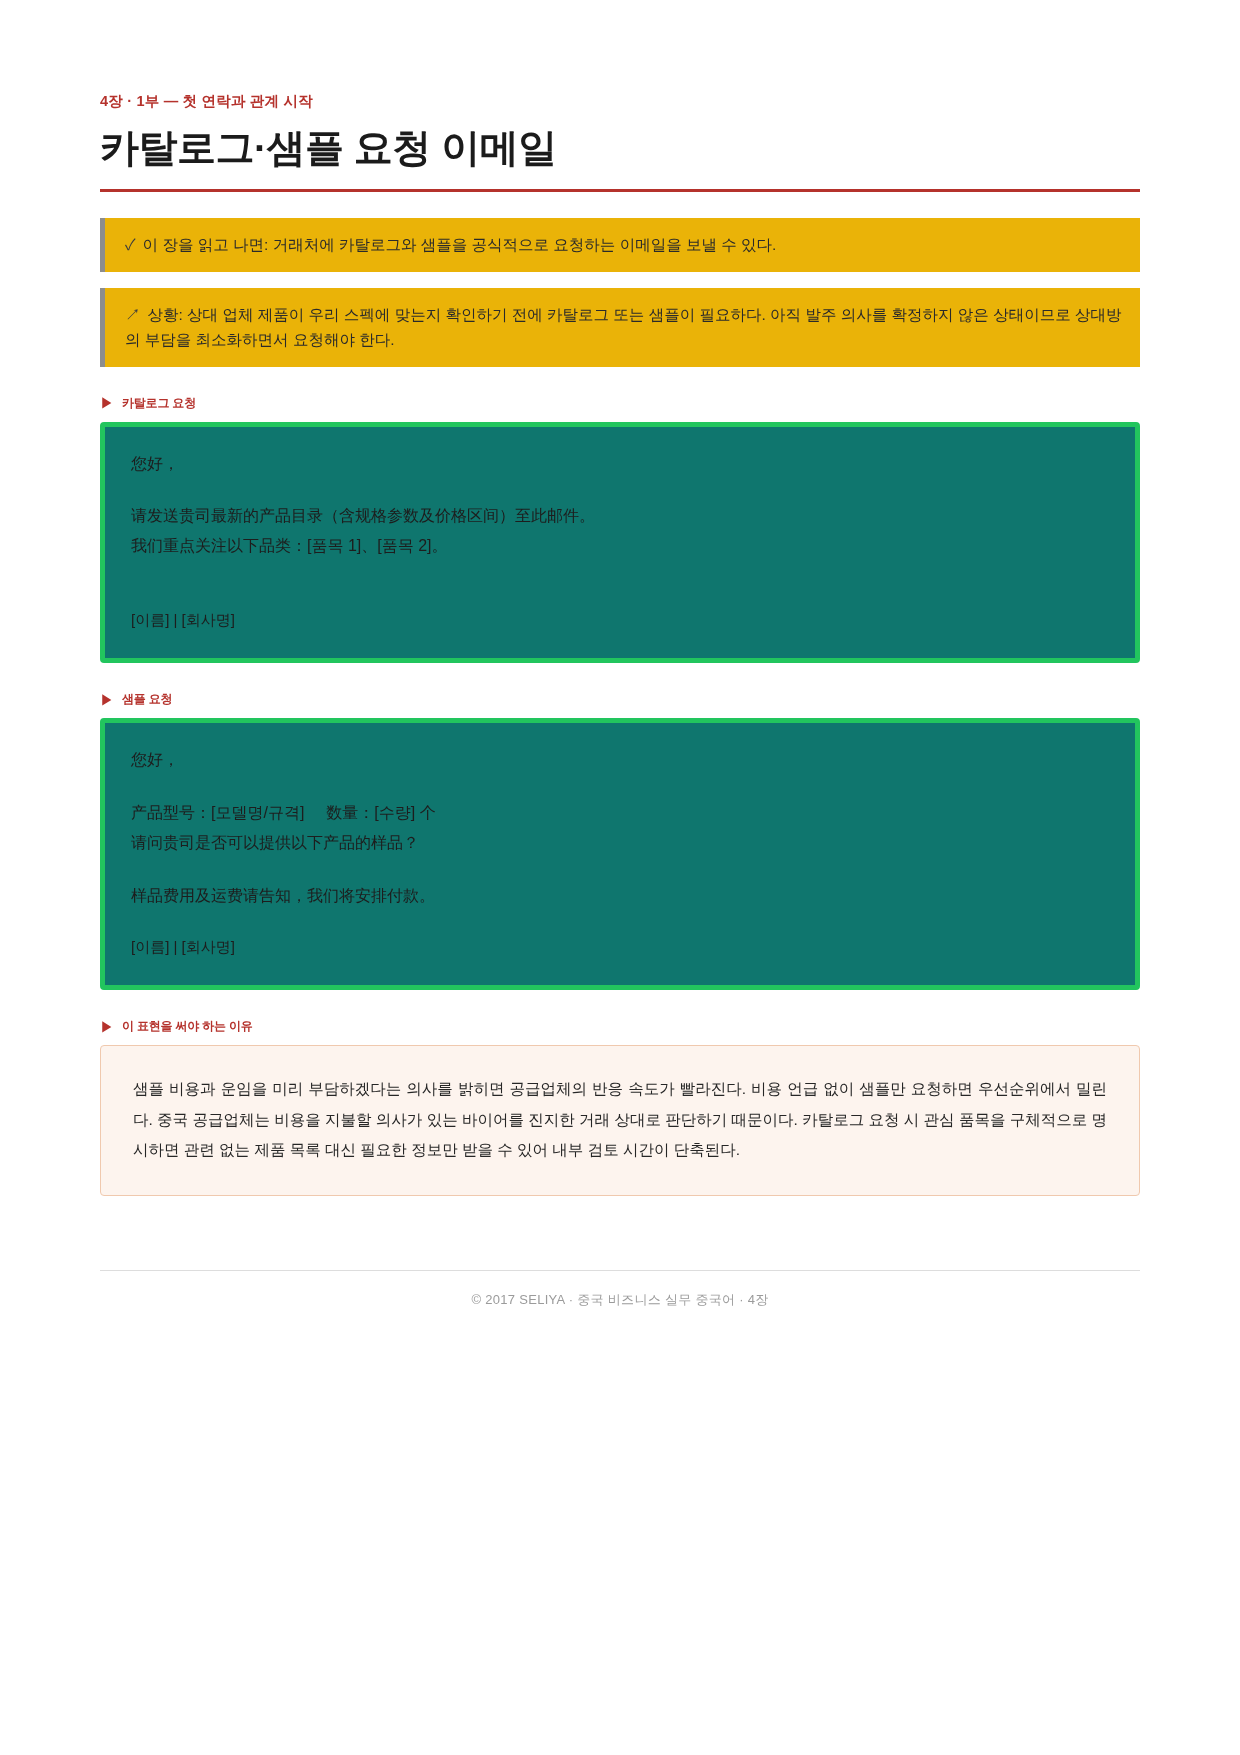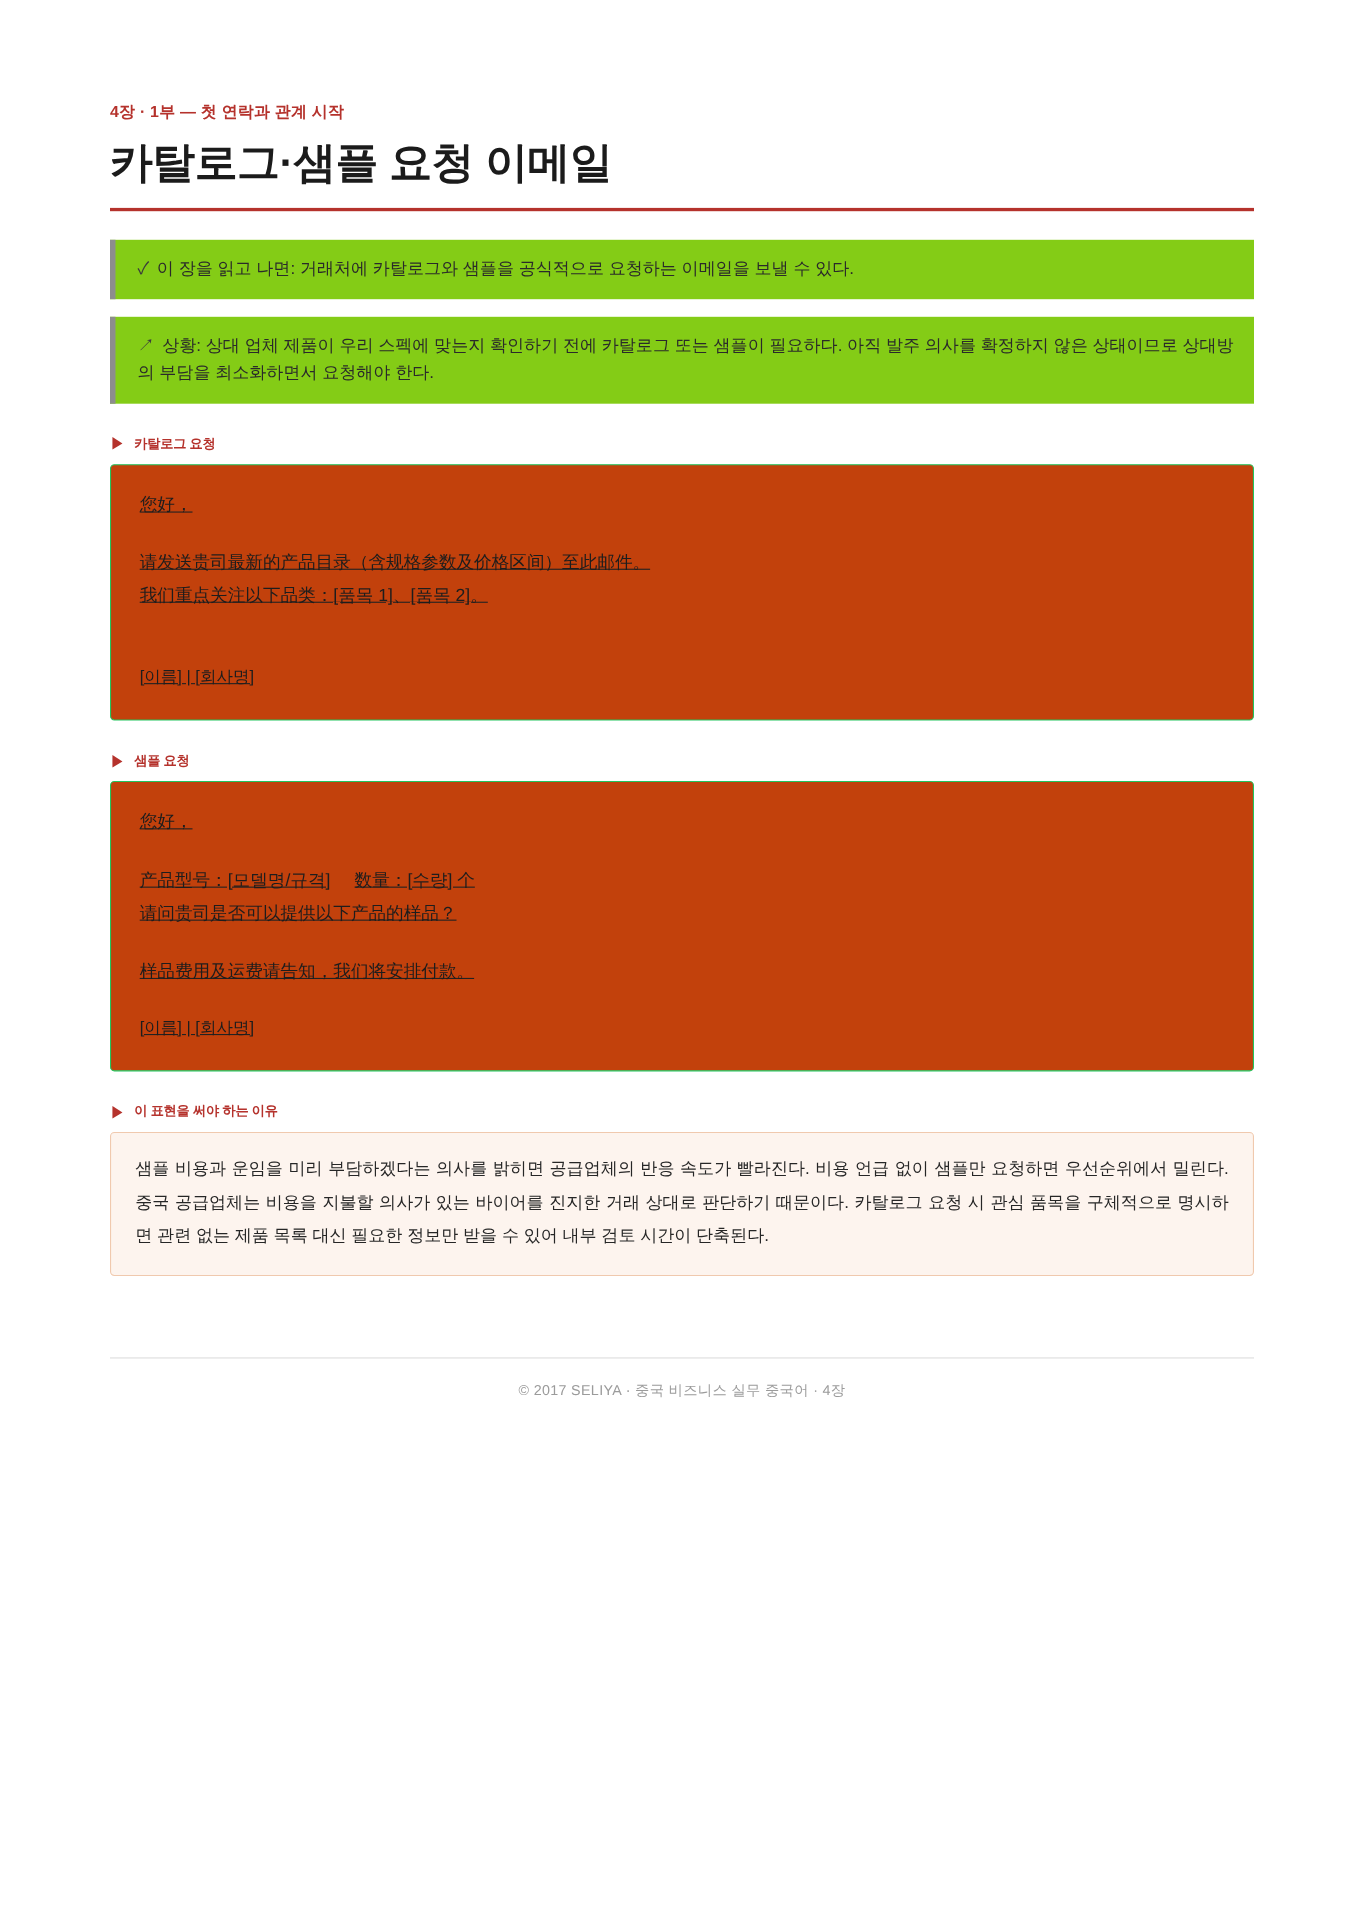--- a/index.html
+++ b/index.html
@@ -38,21 +38,21 @@
   }
   .title-rule {
     height: 3px;
     background: #b5322c;
     width: 100%;
     margin-bottom: 26px;
   }
 
   
   .callout {
-    background: #84cc16;
+    background: #eab308;
     border-left: 5px solid #a3a3a3;
     padding: 14px 18px 14px 20px;
     font-size: 15.5px;
     line-height: 1.65;
     color: #2a2a2a;
     margin-bottom: 16px;
     box-sizing: border-box;
   }
   .callout.goal {
     border-left-color: #8d8d8d;
@@ -80,26 +80,25 @@
   }
   .sec-head .sec-title {
     font-size: 12px;
     font-weight: bold;
     color: #b5322c;
     letter-spacing: -0.2px;
   }
 
   
   .email-box {
-    border: 1px solid #22c55e;
-    background: #c2410c;
+    border: 5px solid #22c55e;
+    background: #0f766e;
     border-radius: 4px;
     padding: 22px 26px 24px 26px;
     box-sizing: border-box;
-    text-decoration: underline;
   }
   .email-box p {
     margin: 0;
     font-size: 16px;
     line-height: 1.9;
     color: #1d1d1d;
   }
   .email-box .spacer {
     height: 22px;
   }
@@ -114,21 +113,21 @@
 
   
   .reason-box {
     border: 1px solid #f0c9ae;
     background: #fdf4ee;
     border-radius: 4px;
     padding: 18px 22px 20px 22px;
     box-sizing: border-box;
   }
   .reason-box p {
-    margin: 0;
+    margin: 10px;
     font-size: 15.5px;
     line-height: 1.95;
     color: #262626;
     text-align: justify;
   }
 
   
   .footer-rule {
     margin-top: 74px;
     border-top: 1px solid #dddddd;

